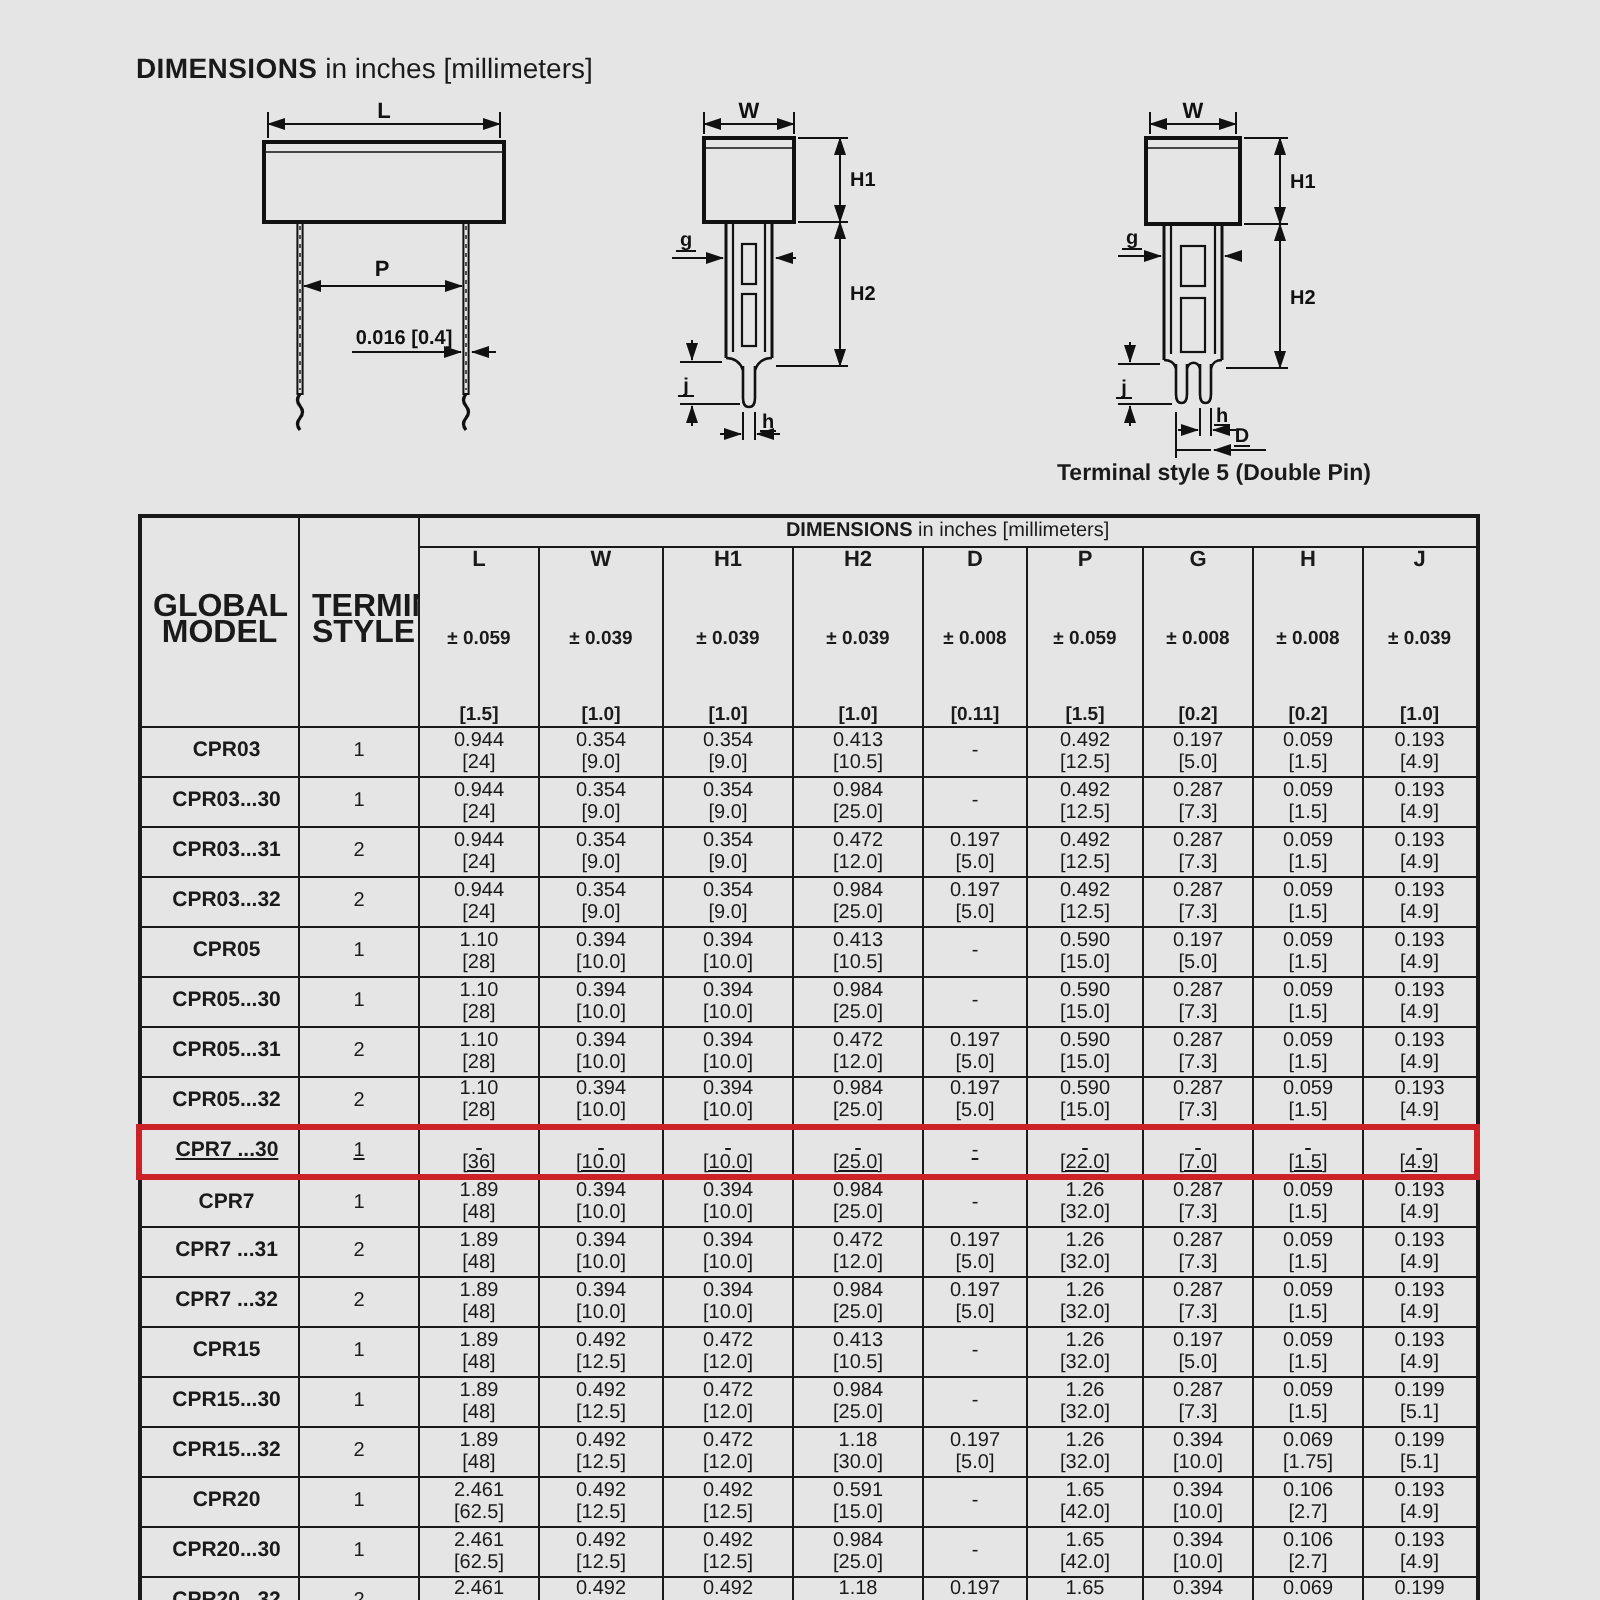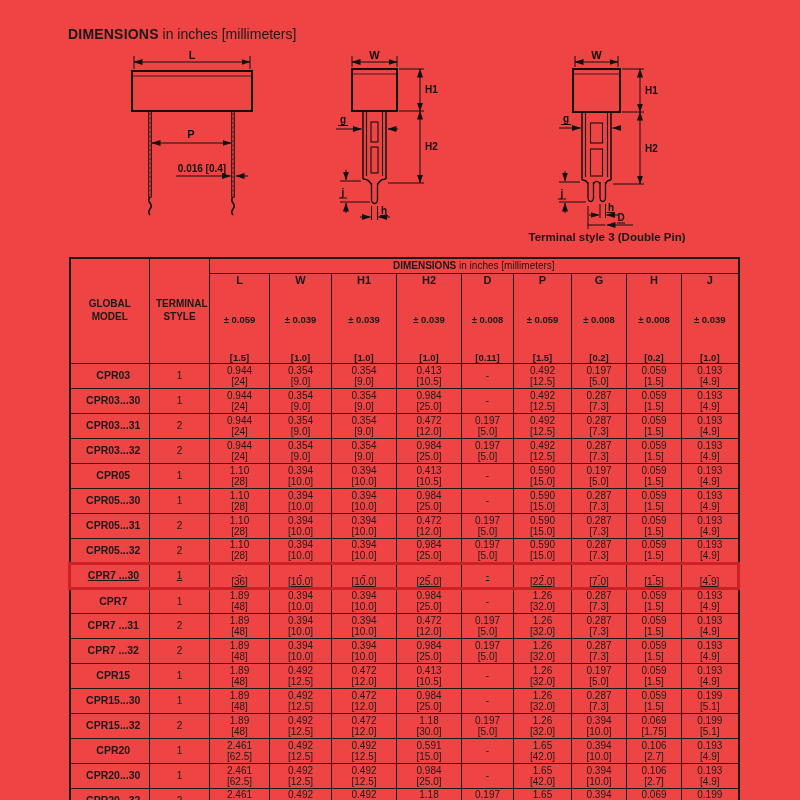--- a/index.html
+++ b/index.html
@@ -2,21 +2,21 @@
 <html style="--hl: #cc2127;"><head>
 <meta charset="utf-8">
 <style>
   * { margin:0; padding:0; box-sizing:border-box; }
   html,body { background:#fff; }
   body {
     width:800px; height:800px;
     font-family:"Liberation Sans", sans-serif;
     color:#1a1a1a;
   }
-  .page { position:relative; width:800px; height:800px; background:#ef4444; overflow:hidden; }
+  .page { position:relative; width:800px; height:800px; background:#e5e5e5; overflow:hidden; }
 
   .title { position:absolute; left:68px; top:26px; font-size:14px; }
   .title .tb { font-weight:bold; letter-spacing:0.2px; }
 
   .caption { position:absolute; font-weight:bold; font-size:11.5px; text-align:center; }
   #cap1 { left:302px; top:230px; width:145px; }
   #cap2 { left:526px; top:231px; width:162px; }
 
   svg { position:absolute; overflow:visible; }
   svg text { font-family:"Liberation Sans", sans-serif; fill:#111; }
@@ -27,21 +27,21 @@
 
   table.tbl {
     position:absolute; left:68px; top:257px; width:669px;
     border-collapse:collapse; table-layout:fixed;
     border:2px solid #1a1a1a;
   }
   .tbl th, .tbl td {
     border:1px solid #1a1a1a; text-align:center; vertical-align:middle;
     font-size:10px; line-height:11px; padding:0; overflow:hidden;
   }
-  th.corner { font-weight:bold; font-size:10px; line-height:12.5px; padding:0 6px; }
+  th.corner { font-weight:bold; font-size:16px; line-height:12.5px; padding:0 6px; }
   th.dims-span { height:15px; font-size:10px; font-weight:normal; }
   th.dims-span .tb { font-weight:bold; }
   #col-row th { height:40px; }
   .cl { font-size:11px; font-weight:bold; line-height:13px; }
   .ct { font-size:9.5px; font-weight:bold; line-height:11px;margin-top:27px; }
   tbody td { height:25px; }
   td.model { text-align:center; padding-left:7px; font-weight:bold; font-size:10.5px; }
   tr.hl td { border-top:3px solid var(--hl,#cc2127); border-bottom:3px solid var(--hl,#cc2127);text-decoration:underline; }
   tr.hl td:first-child { border-left:3px solid var(--hl,#cc2127); }
   tr.hl td:last-child  { border-right:3px solid var(--hl,#cc2127); }
@@ -208,21 +208,21 @@
     </g>
     <g class="dim">
       <line x1="43" y1="156" x2="43" y2="179"></line>
       <line x1="43" y1="175" x2="60.5" y2="175"></line>
       <line x1="88" y1="175" x2="62" y2="175" marker-end="url(#a3)"></line>
       <text class="sm-label" x="76" y="171" text-anchor="middle">D</text>
       <line x1="72" y1="173" x2="80" y2="173"></line>
     </g>
   </svg>
 
-  <div class="caption" id="cap2">Terminal style 3 (Double Pin)</div>
+  <div class="caption" id="cap2">Terminal style 5 (Double Pin)</div>
 
   <table class="tbl">
     <colgroup>
       <col style="width:80px">
         <col style="width:60px">
       <col style="width:60px">
         <col style="width:62px">
         <col style="width:65px">
         <col style="width:65px">
       <col style="width:52px">

